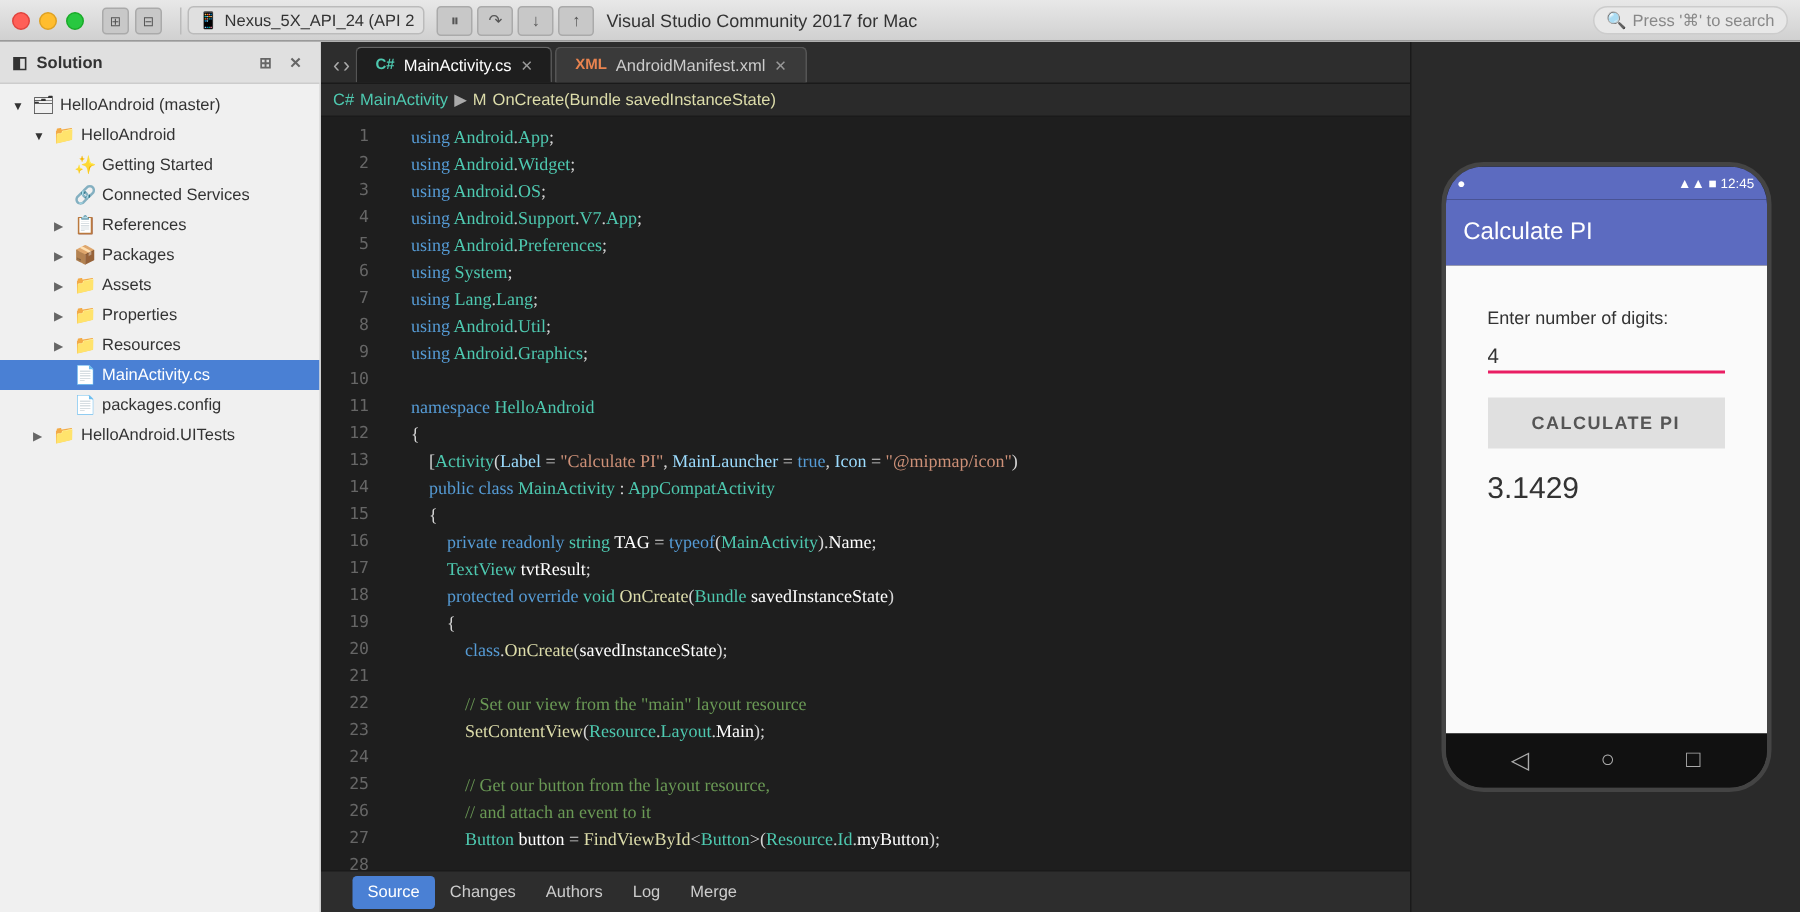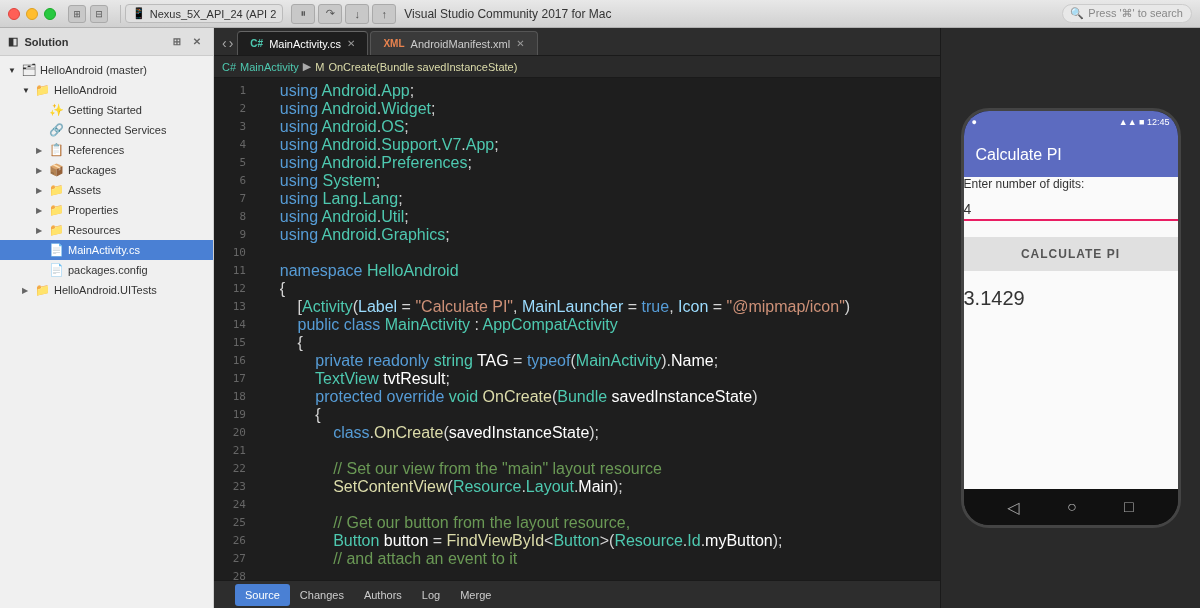--- a/index.html
+++ b/index.html
@@ -143,22 +143,22 @@
       text-align: right;
       padding-right: 8px;
       font-size: 11px;
       color: #666;
       font-family: 'Menlo', 'Monaco', monospace;
       line-height: 18px;
     }
     .code-content { flex: 1; overflow: hidden; padding: 4px 0 4px 8px; }
     .code-line {
       height: 18px;
-      font-size: 16px;
-      font-family: Liberation Sans, sans-serif;
+      font-size: 12px;
+      font-family: Liberation Serif, serif;
       line-height: 18px;
       white-space: pre;
       color: #d4d4d4;
     }
     .kw { color: #569cd6; }
     .str { color: #ce9178; }
     .cls { color: #4ec9b0; }
     .method { color: #dcdcaa; }
     .comment { color: #6a9955; }
     .prop { color: #ffffff; }
@@ -227,21 +227,21 @@
       display: flex;
       align-items: center;
       padding: 0 12px;
       font-size: 16px;
       color: white;
       font-weight: 500;
     }
     .phone-content {
       flex: 1;
       background: #fafafa;
-      padding: 0;
+      padding: 28px;
       display: flex;
       flex-direction: column;
       gap: 8px;
     }
     .phone-label { font-size: 12px; color: #333; }
     .phone-input {
       border: none;
       border-bottom: 2px solid #e91e63;
       background: transparent;
       font-size: 14px;
@@ -457,22 +457,22 @@
         <div class="code-line">            <span class="kw">private</span> <span class="kw">readonly</span> <span class="type2">string</span> <span class="prop">TAG</span> = <span class="kw">typeof</span>(<span class="cls">MainActivity</span>).<span class="prop">Name</span>;</div>
         <div class="code-line">            <span class="cls">TextView</span> <span class="prop">tvtResult</span>;</div>
         <div class="code-line">            <span class="kw">protected</span> <span class="kw">override</span> <span class="type2">void</span> <span class="method">OnCreate</span>(<span class="cls">Bundle</span> <span class="prop">savedInstanceState</span>)</div>
         <div class="code-line">            {</div>
         <div class="code-line">                <span class="kw">class</span>.<span class="method">OnCreate</span>(<span class="prop">savedInstanceState</span>);</div>
         <div class="code-line"> </div>
         <div class="code-line">                <span class="comment">// Set our view from the "main" layout resource</span></div>
         <div class="code-line">                <span class="method">SetContentView</span>(<span class="cls">Resource</span>.<span class="cls">Layout</span>.<span class="prop">Main</span>);</div>
         <div class="code-line"> </div>
         <div class="code-line">                <span class="comment">// Get our button from the layout resource,</span></div>
+        <div class="code-line">                <span class="comment">// and attach an event to it</span></div>
         <div class="code-line">                <span class="cls">Button</span> <span class="prop">button</span> = <span class="method">FindViewById</span>&lt;<span class="cls">Button</span>&gt;(<span class="cls">Resource</span>.<span class="cls">Id</span>.<span class="prop">myButton</span>);</div>
-        <div class="code-line">                <span class="comment">// and attach an event to it</span></div>
 
       </div>
     </div>
 
     <div class="bottom-bar">
       <div class="bottom-tab active">Source</div>
       <div class="bottom-tab">Changes</div>
       <div class="bottom-tab">Authors</div>
       <div class="bottom-tab">Log</div>
       <div class="bottom-tab">Merge</div>

